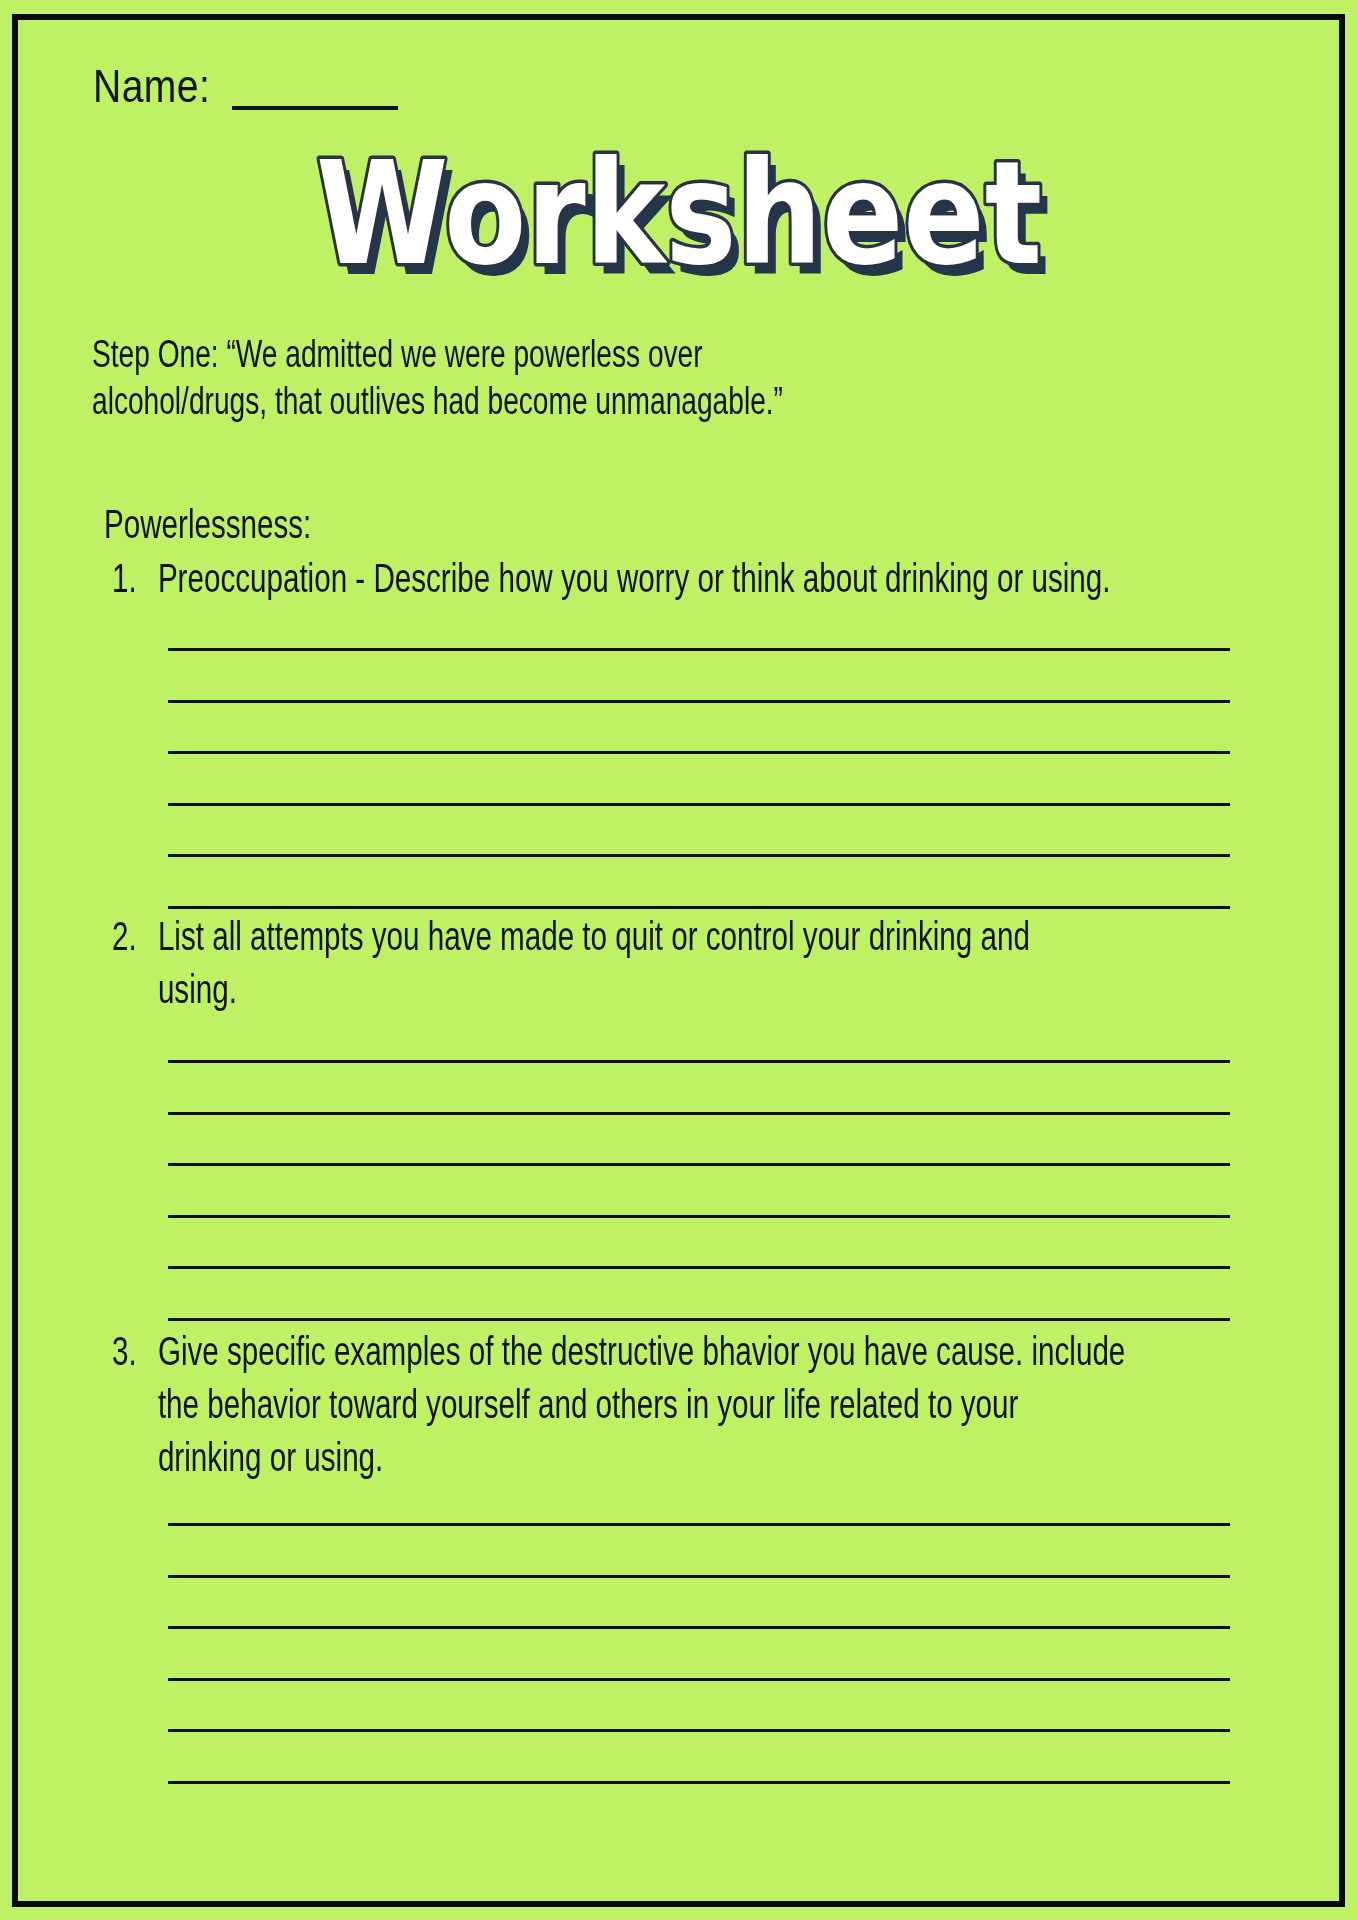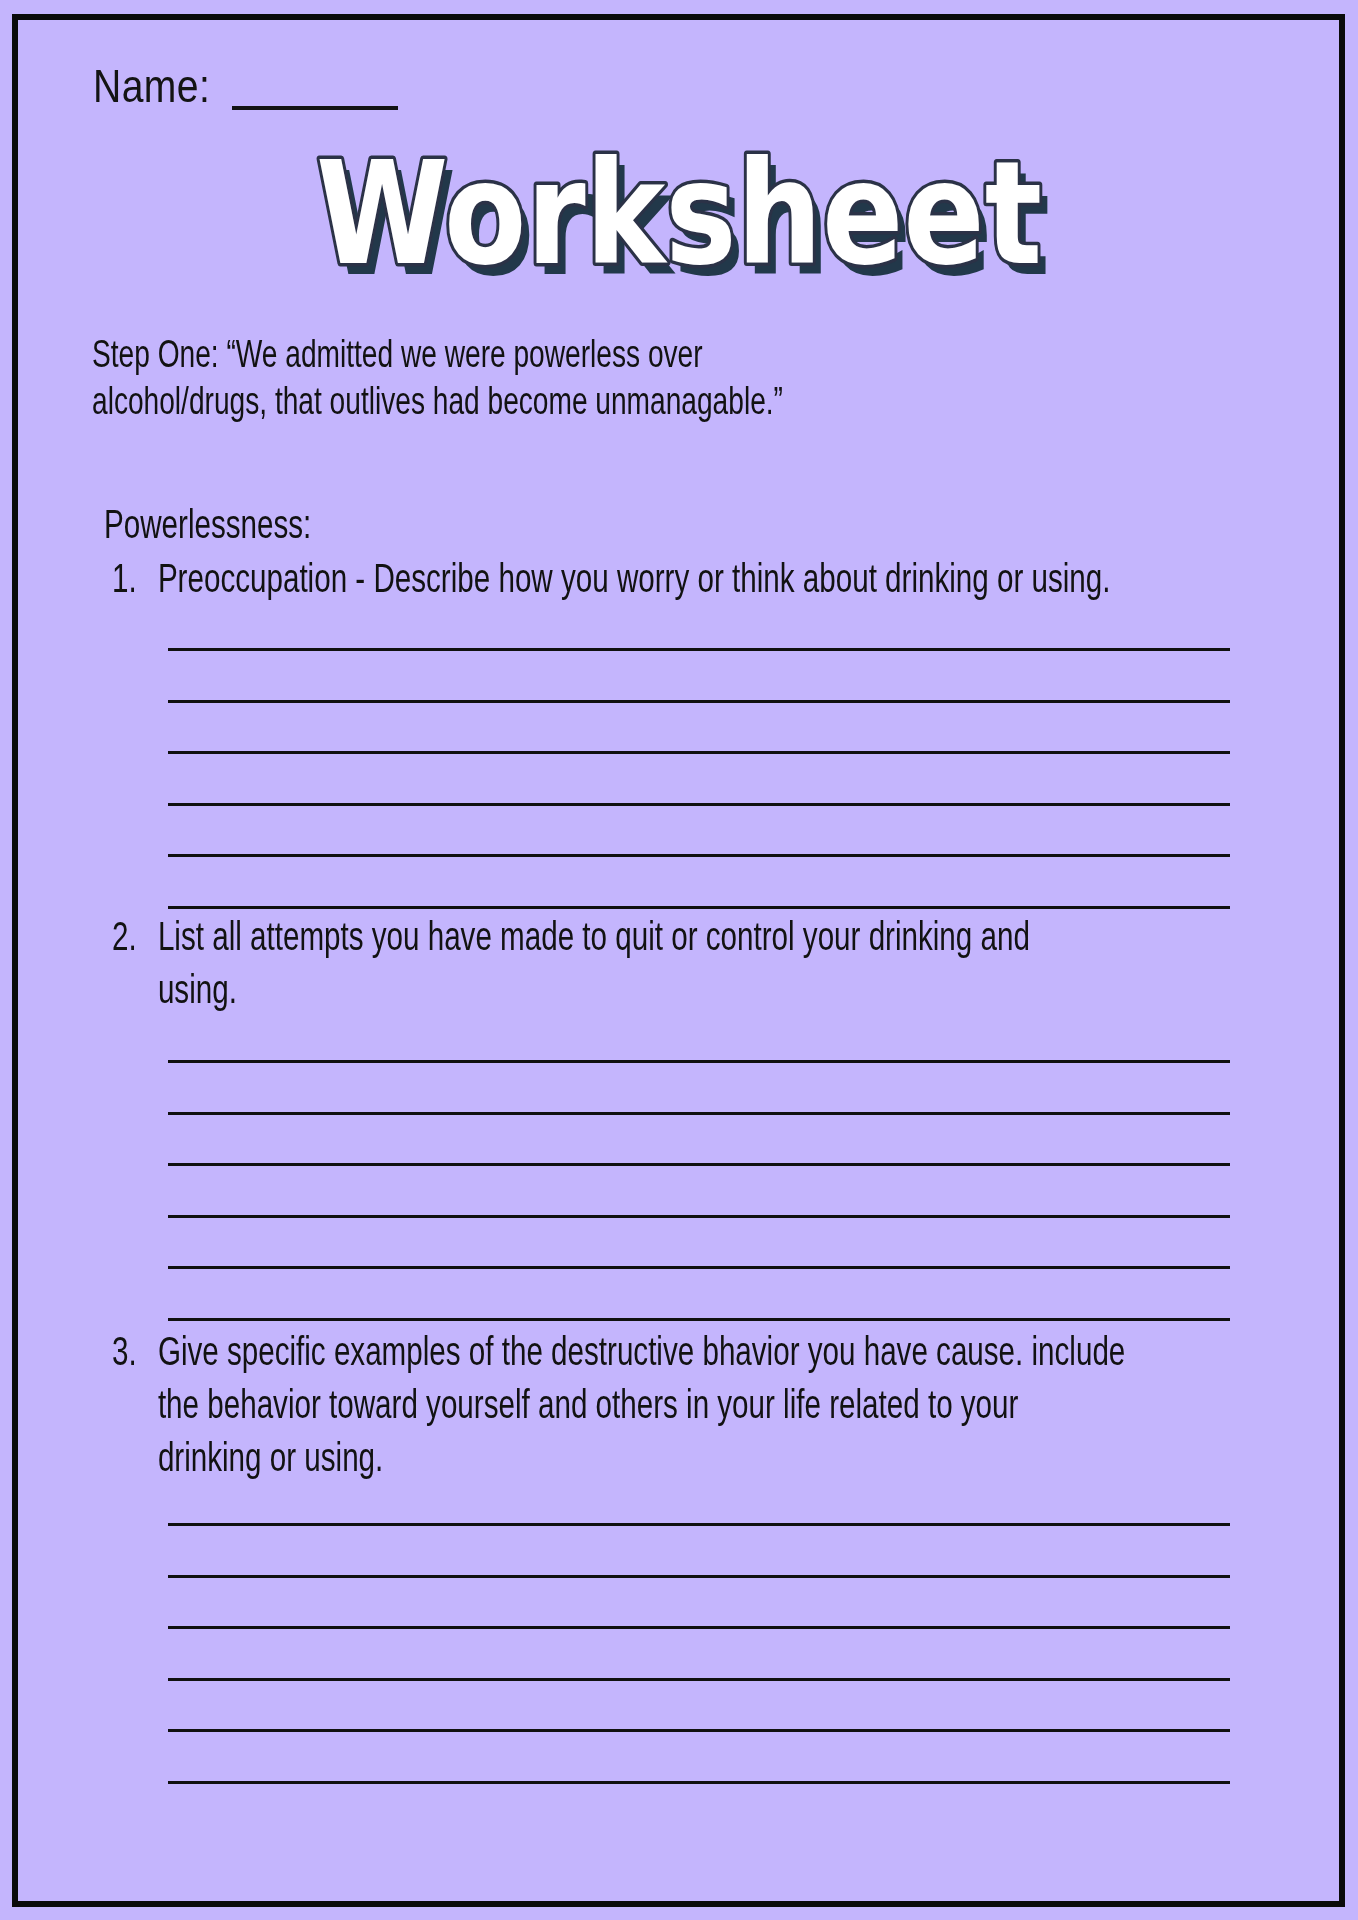--- a/index.html
+++ b/index.html
@@ -4,21 +4,21 @@
 <style>
   html, body {
     margin: 0;
     padding: 0;
     background: #ffffff;
   }
   .page {
     position: relative;
     width: 1358px;
     height: 1920px;
-    background: #c4b5fd;
+    background: #bef264;
     overflow: hidden;
     font-family: "Liberation Sans", sans-serif;
     color: #161616;
   }
   .page-border {
     position: absolute;
     left: 12px;
     top: 14px;
     right: 13px;
     bottom: 13px;

